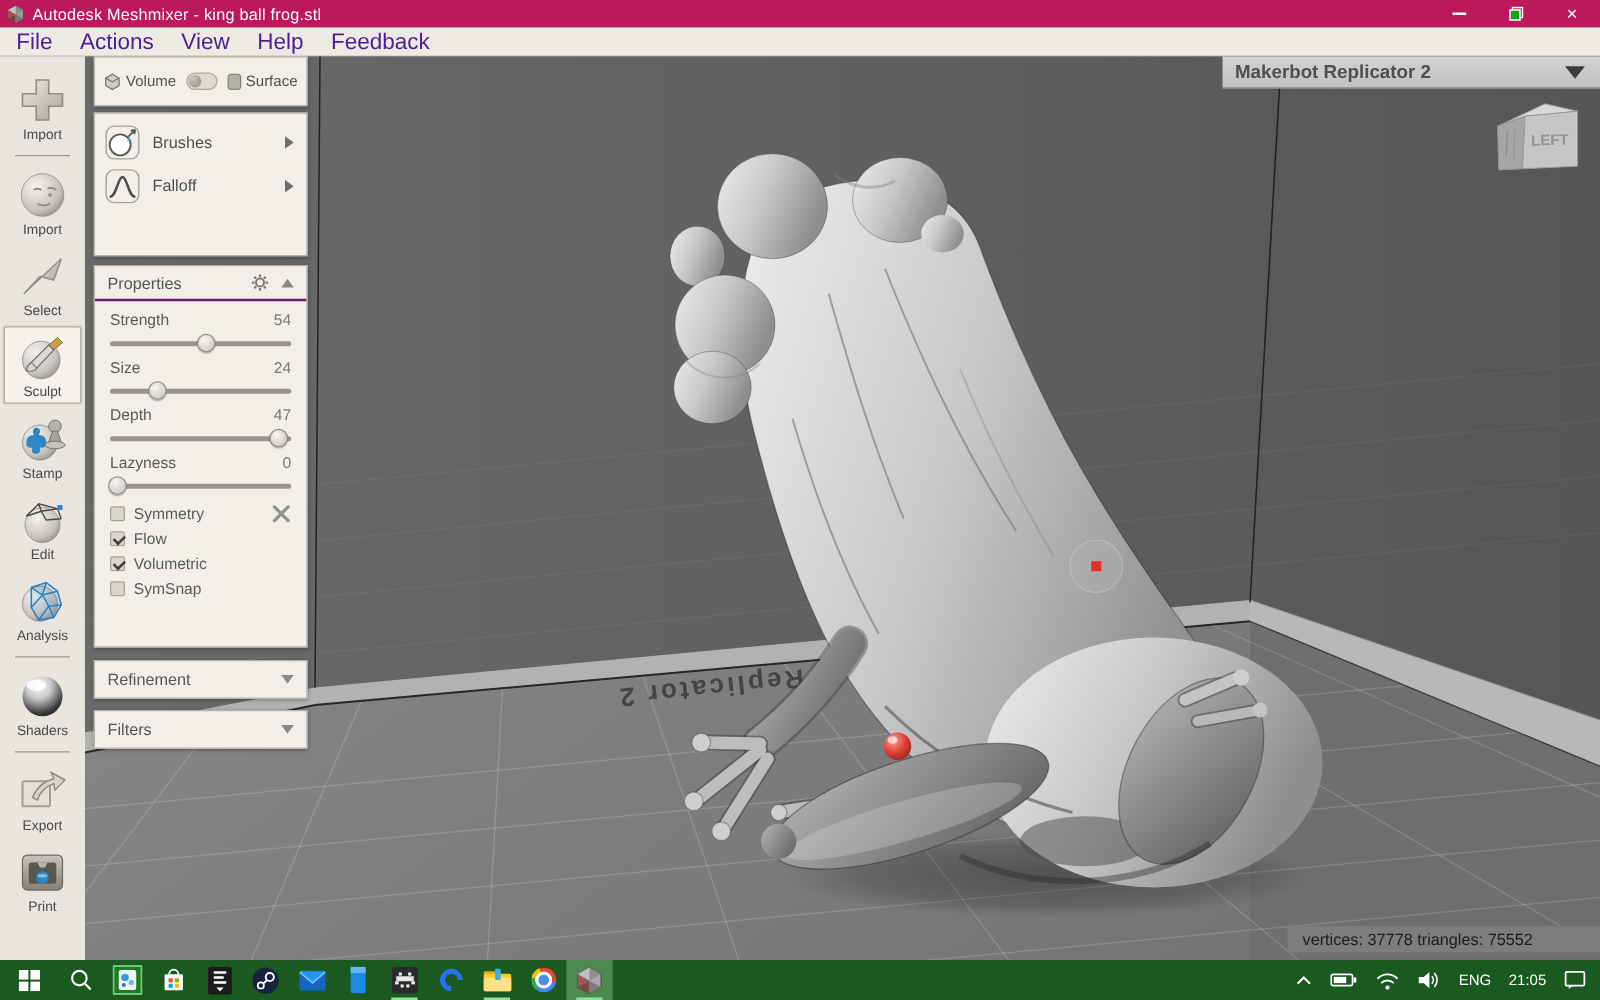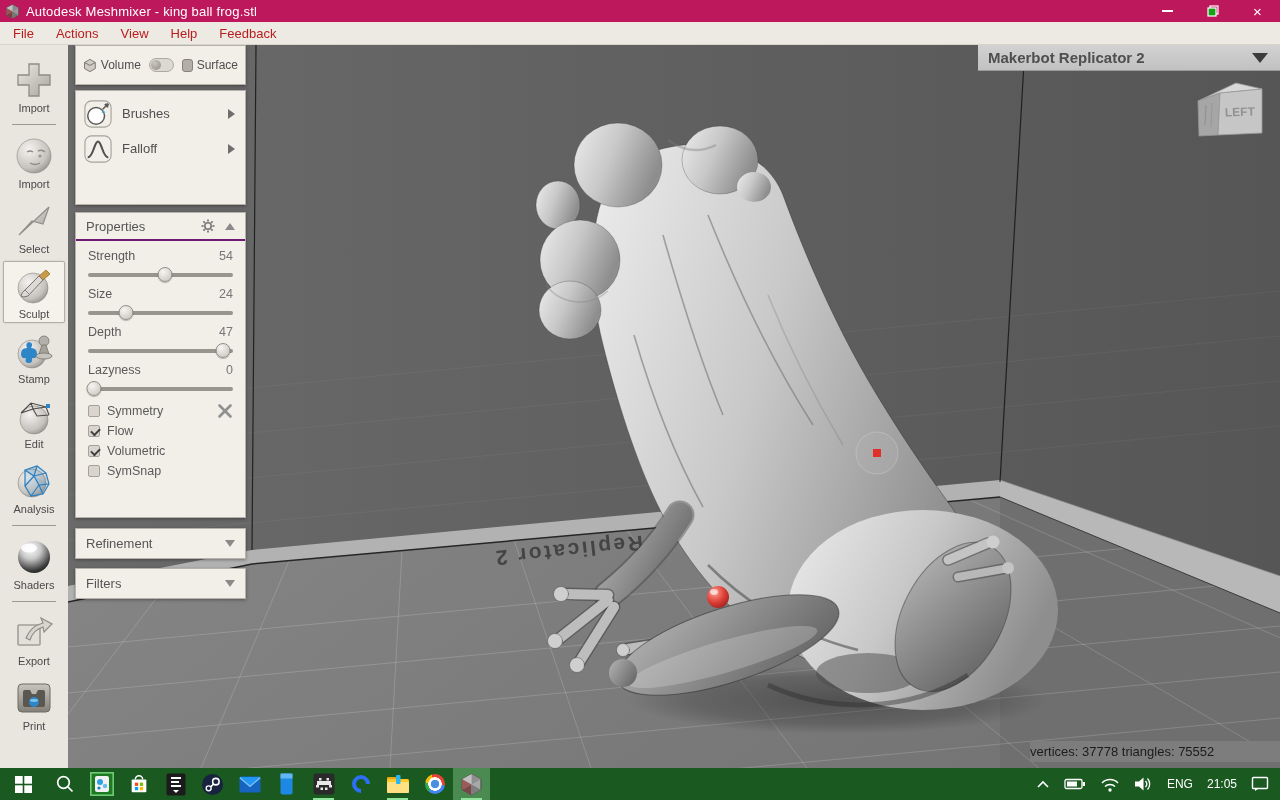--- a/index.html
+++ b/index.html
@@ -10,41 +10,41 @@
   .titlebar { position:absolute; top:0; left:0; width:1280px; height:22px; background:#be185d; display:flex; align-items:center; color:#fff; }
   .titlebar .appicon { width:15px; height:15px; margin:0 6px 0 5px; }
   .titlebar .title { font-size:13px; letter-spacing:0.2px; }
   .win-controls { position:absolute; right:0; top:0; height:22px; display:flex; }
   .win-btn { width:45px; height:22px; display:flex; align-items:center; justify-content:center; }
   .min-glyph { width:11px; height:2px; background:#fff; }
   .close-glyph { font-size:15px; line-height:15px; color:#fff; }
 
   
   .menubar { position:absolute; top:22px; left:0; width:1280px; height:23px; background:#edeae4; border-bottom:1px solid #d8d4cd; display:flex; align-items:center; padding-left:2px; }
-  .menu-item { font-size:13px; color:#b91c1c; padding:0 11px; height:23px; line-height:23px;text-align:center; }
+  .menu-item { font-size:18px; color:#4c1d95; padding:0 11px; height:23px; line-height:23px;text-align:center; }
 
   
   .toolbar { position:absolute; top:45px; left:0; width:68px; height:723px; background:#e9e5df; display:flex; flex-direction:column; align-items:center; padding-top:10px; }
   .tool-item { width:62px; display:flex; flex-direction:column; align-items:center; padding:3px 0 2px 0; margin-bottom:3px; border:1px solid transparent; border-radius:2px; }
   .tool-item.active { background:#f5f1eb; border-color:#b3afa8; box-shadow:0 0 2px rgba(0,0,0,0.15); }
   .tool-item .ticon { width:42px; height:42px; }
   .tool-item .tlabel { font-size:11px; color:#4a4a4a; margin-top:1px; }
   .tool-sep { width:44px; height:1px; background:#9d9993; margin:4px 0 6px 0; }
 
   
   .viewport { position:absolute; top:45px; left:68px; width:1212px; height:723px; overflow:hidden; }
   .scene { position:absolute; top:0; left:0; }
 
   .printer-bar { position:absolute; top:0; right:0; width:302px; height:26px; background:linear-gradient(#d2d2d2,#c1c1c1); border-bottom:1px solid #9a9a9a; display:flex; align-items:center; }
   .printer-bar .pb-label { font-size:15px; font-weight:bold; color:#4f4f4f; padding-left:10px; flex:1; }
   .pb-arrow { width:0; height:0; border-left:8px solid transparent; border-right:8px solid transparent; border-top:10px solid #3c3c3c; margin-right:12px; }
 
   .viewcube { position:absolute; top:30px; right:12px; width:78px; height:70px; }
 
-  .statsbar { position:absolute; right:0; bottom:6px; width:250px; height:21px; background:rgba(126,126,126,0.92); font-size:13px; color:#1c1c1c; line-height:21px; padding-left:0; }
+  .statsbar { position:absolute; right:0; bottom:6px; width:250px; height:21px; background:rgba(126,126,126,0.92); font-size:13px; color:#1c1c1c; line-height:21px; padding-left:12px; }
 
   
   .panels { position:absolute; top:0; left:7px; width:171px; height:723px; pointer-events:none; }
   .panel { position:absolute; left:0; width:171px; background:#f2efe9; border:1px solid #b6b2ab; box-shadow:0 1px 3px rgba(0,0,0,0.35); pointer-events:auto; }
   .p-toggle { top:0; height:40px; display:flex; align-items:center; padding:0 7px; gap:4px; }
   .p-toggle .mlabel { font-size:12px; color:#4f4f4f; }
   .switch { width:30px; height:14px; background:#dcd8d2; border:1px solid #aeaaa3; border-radius:8px; position:relative; margin:0 4px; }
   .switch .knob { position:absolute; left:1px; top:1px; width:10px; height:10px; border-radius:50%; background:radial-gradient(circle at 35% 30%, #c9c5bf, #908c85); }
   .sq-icon { width:13px; height:13px; border:1px solid #87837c; border-radius:3px; background:#b3afa8; }
 

